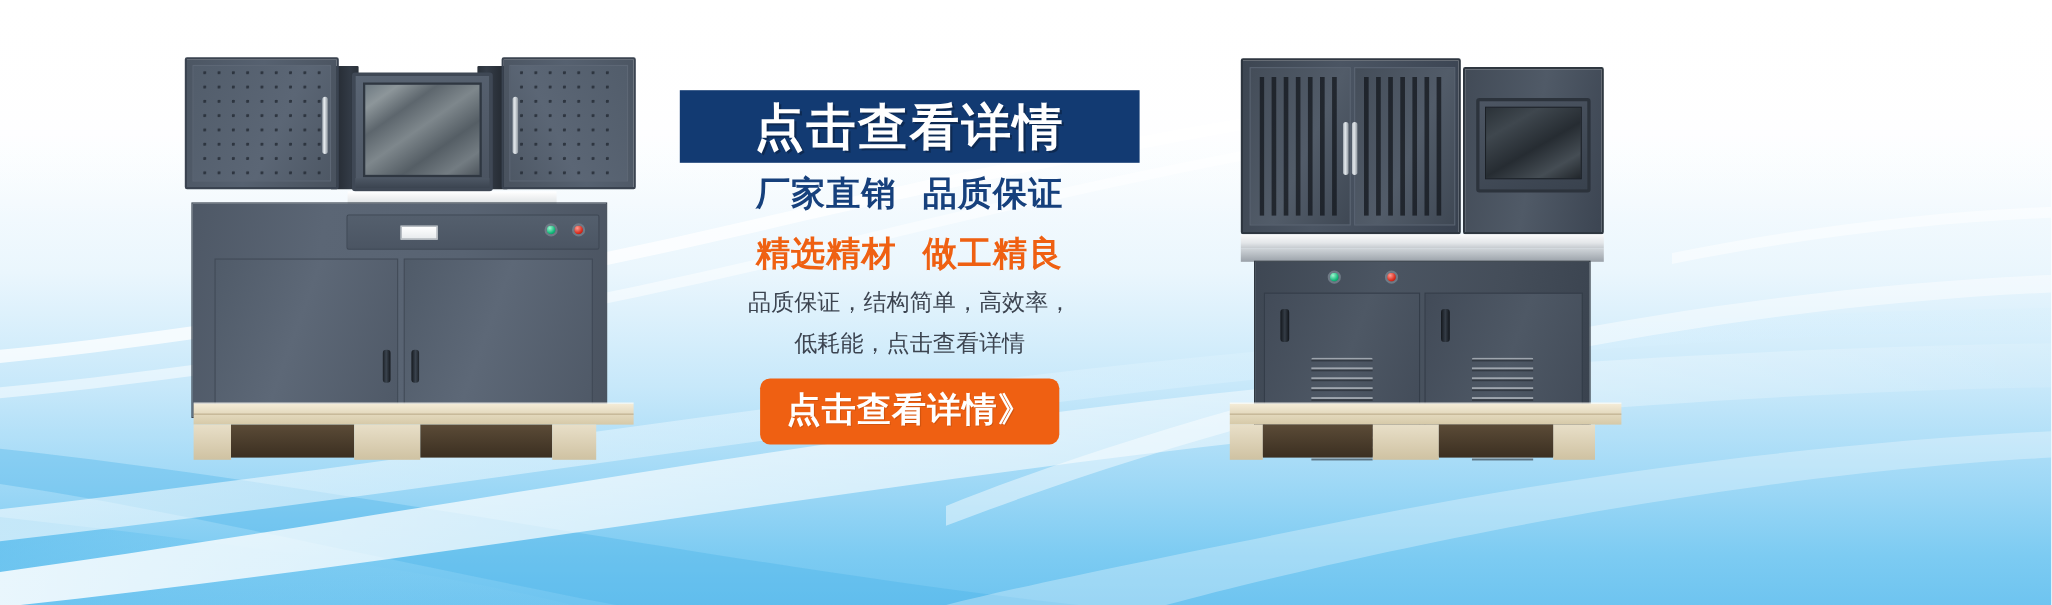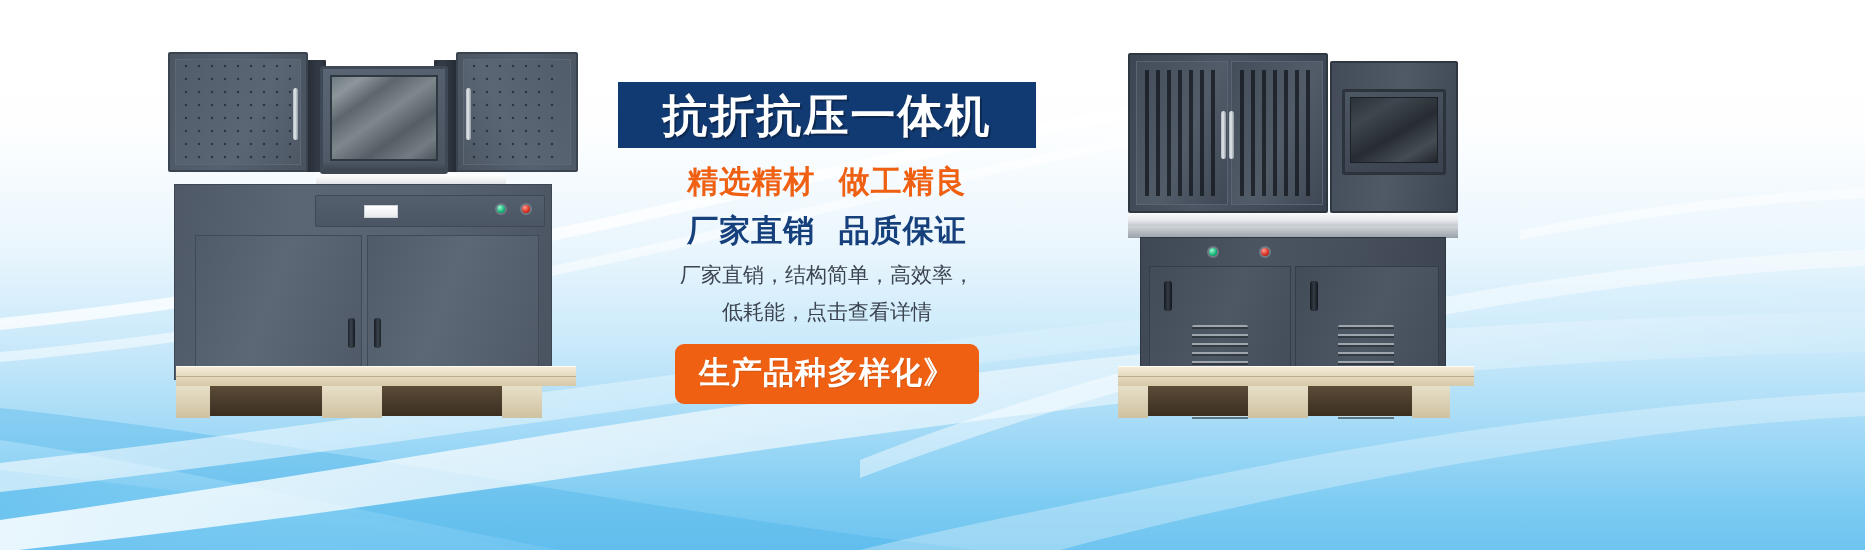--- a/index.html
+++ b/index.html
@@ -326,28 +326,28 @@
     <div class="shadow-gap" style="left:30px; width:100px;"></div>
     <div class="shadow-gap" style="left:190px; width:104px;"></div>
     <div class="leg" style="left:0px;   width:30px;"></div>
     <div class="leg" style="left:130px; width:60px;"></div>
     <div class="leg" style="left:294px; width:38px;"></div>
   </div>
 
   <div id="text-block">
 
     <div id="title-bar">
-      <span id="title-text">抗折抗压一体机</span>
-    </div>
+      <span id="title-text">点击查看详情</span>
+    </div>
+
+    <div id="sub-blue">厂家直销  品质保证</div>
 
     <div id="sub-orange">精选精材  做工精良</div>
 
-    <div id="sub-blue">厂家直销  品质保证</div>
-
-    <div class="desc-line">厂家直销，结构简单，高效率，</div>
+    <div class="desc-line">品质保证，结构简单，高效率，</div>
     <div class="desc-line">低耗能，点击查看详情</div>
 
     <div id="cta-wrap">
-      <button id="cta-button">生产品种多样化》</button>
+      <button id="cta-button">点击查看详情》</button>
     </div>
   </div>
 
 </div>
 
 </body></html>

